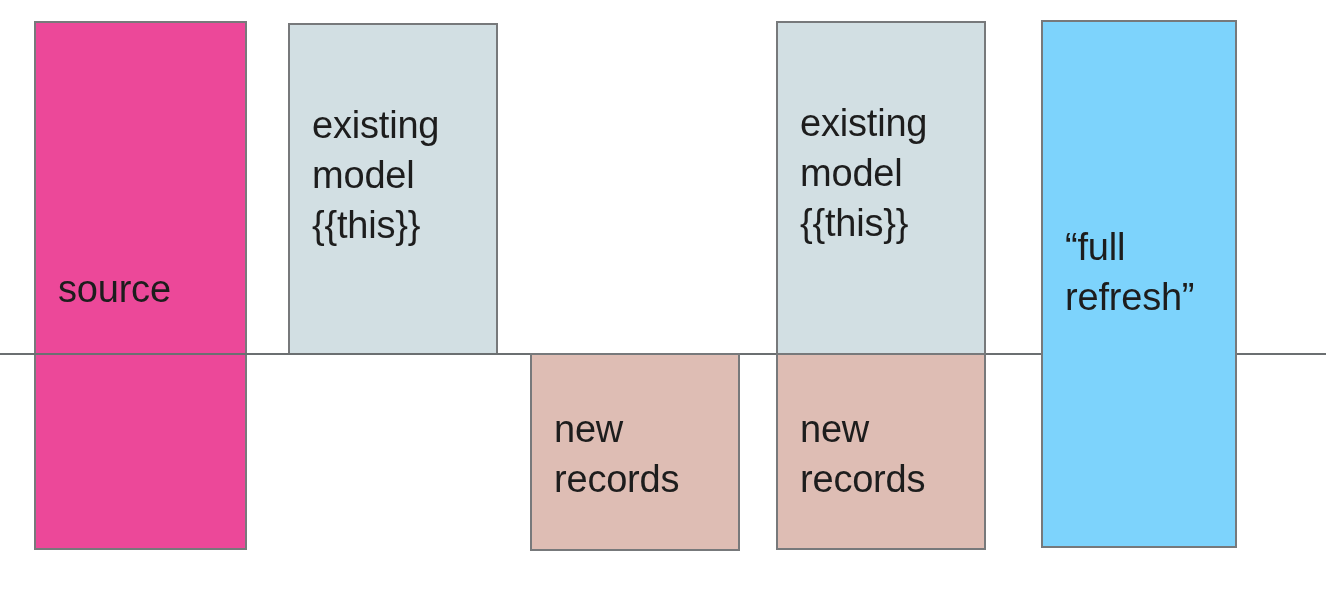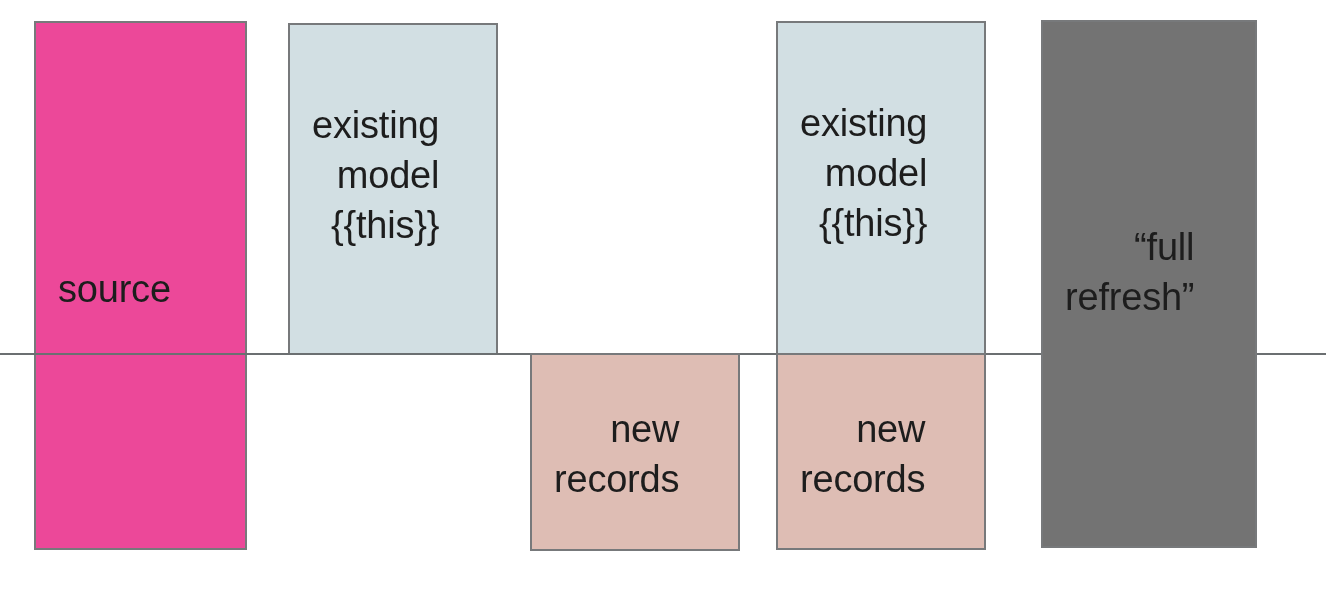--- a/index.html
+++ b/index.html
@@ -25,38 +25,37 @@
     background: #6b6f71;
     top: 353px;
   }
   .box {
     position: absolute;
     box-sizing: border-box;
     border: 2px solid #77797b;
     display: flex;
     align-items: center;
     justify-content: flex-start;
-    text-align: right;
   }
   .box .label {
     font-size: 38px;
     line-height: 50px;
     color: #1d1d1d;
     padding-left: 22px;
     padding-right: 8px;
     white-space: pre-line;
     letter-spacing: -0.2px;
   }
   
   #box-source       { left: 34px;   top: 21px;  width: 213px; height: 529px; background: #ec4899; }
   #box-existing-1   { left: 288px;  top: 23px;  width: 210px; height: 332px; background: #d2dfe3; }
   #box-new-1        { left: 530px;  top: 353px; width: 210px; height: 198px; background: #debdb4; }
   #box-existing-2   { left: 776px;  top: 21px;  width: 210px; height: 334px; background: #d2dfe3; }
   #box-new-2        { left: 776px;  top: 353px; width: 210px; height: 197px; background: #debdb4; }
-  #box-full-refresh { left: 1041px; top: 20px;  width: 216px; height: 528px; background: #737373; }
+  #box-full-refresh { left: 1041px; top: 20px;  width: 196px; height: 528px; background: #7dd3fc; }
 
   
   #box-source .label       { position: relative; top: 3px; }
   #box-existing-1 .label   { position: relative; top: -14px; }
   #box-existing-2 .label   { position: relative; top: -15px; }
   #box-new-1 .label        { position: relative; top: 2px; }
   #box-new-2 .label        { position: relative; top: 2px; }
   #box-full-refresh .label { position: relative; top: -12px; }
 </style>
 </head>

